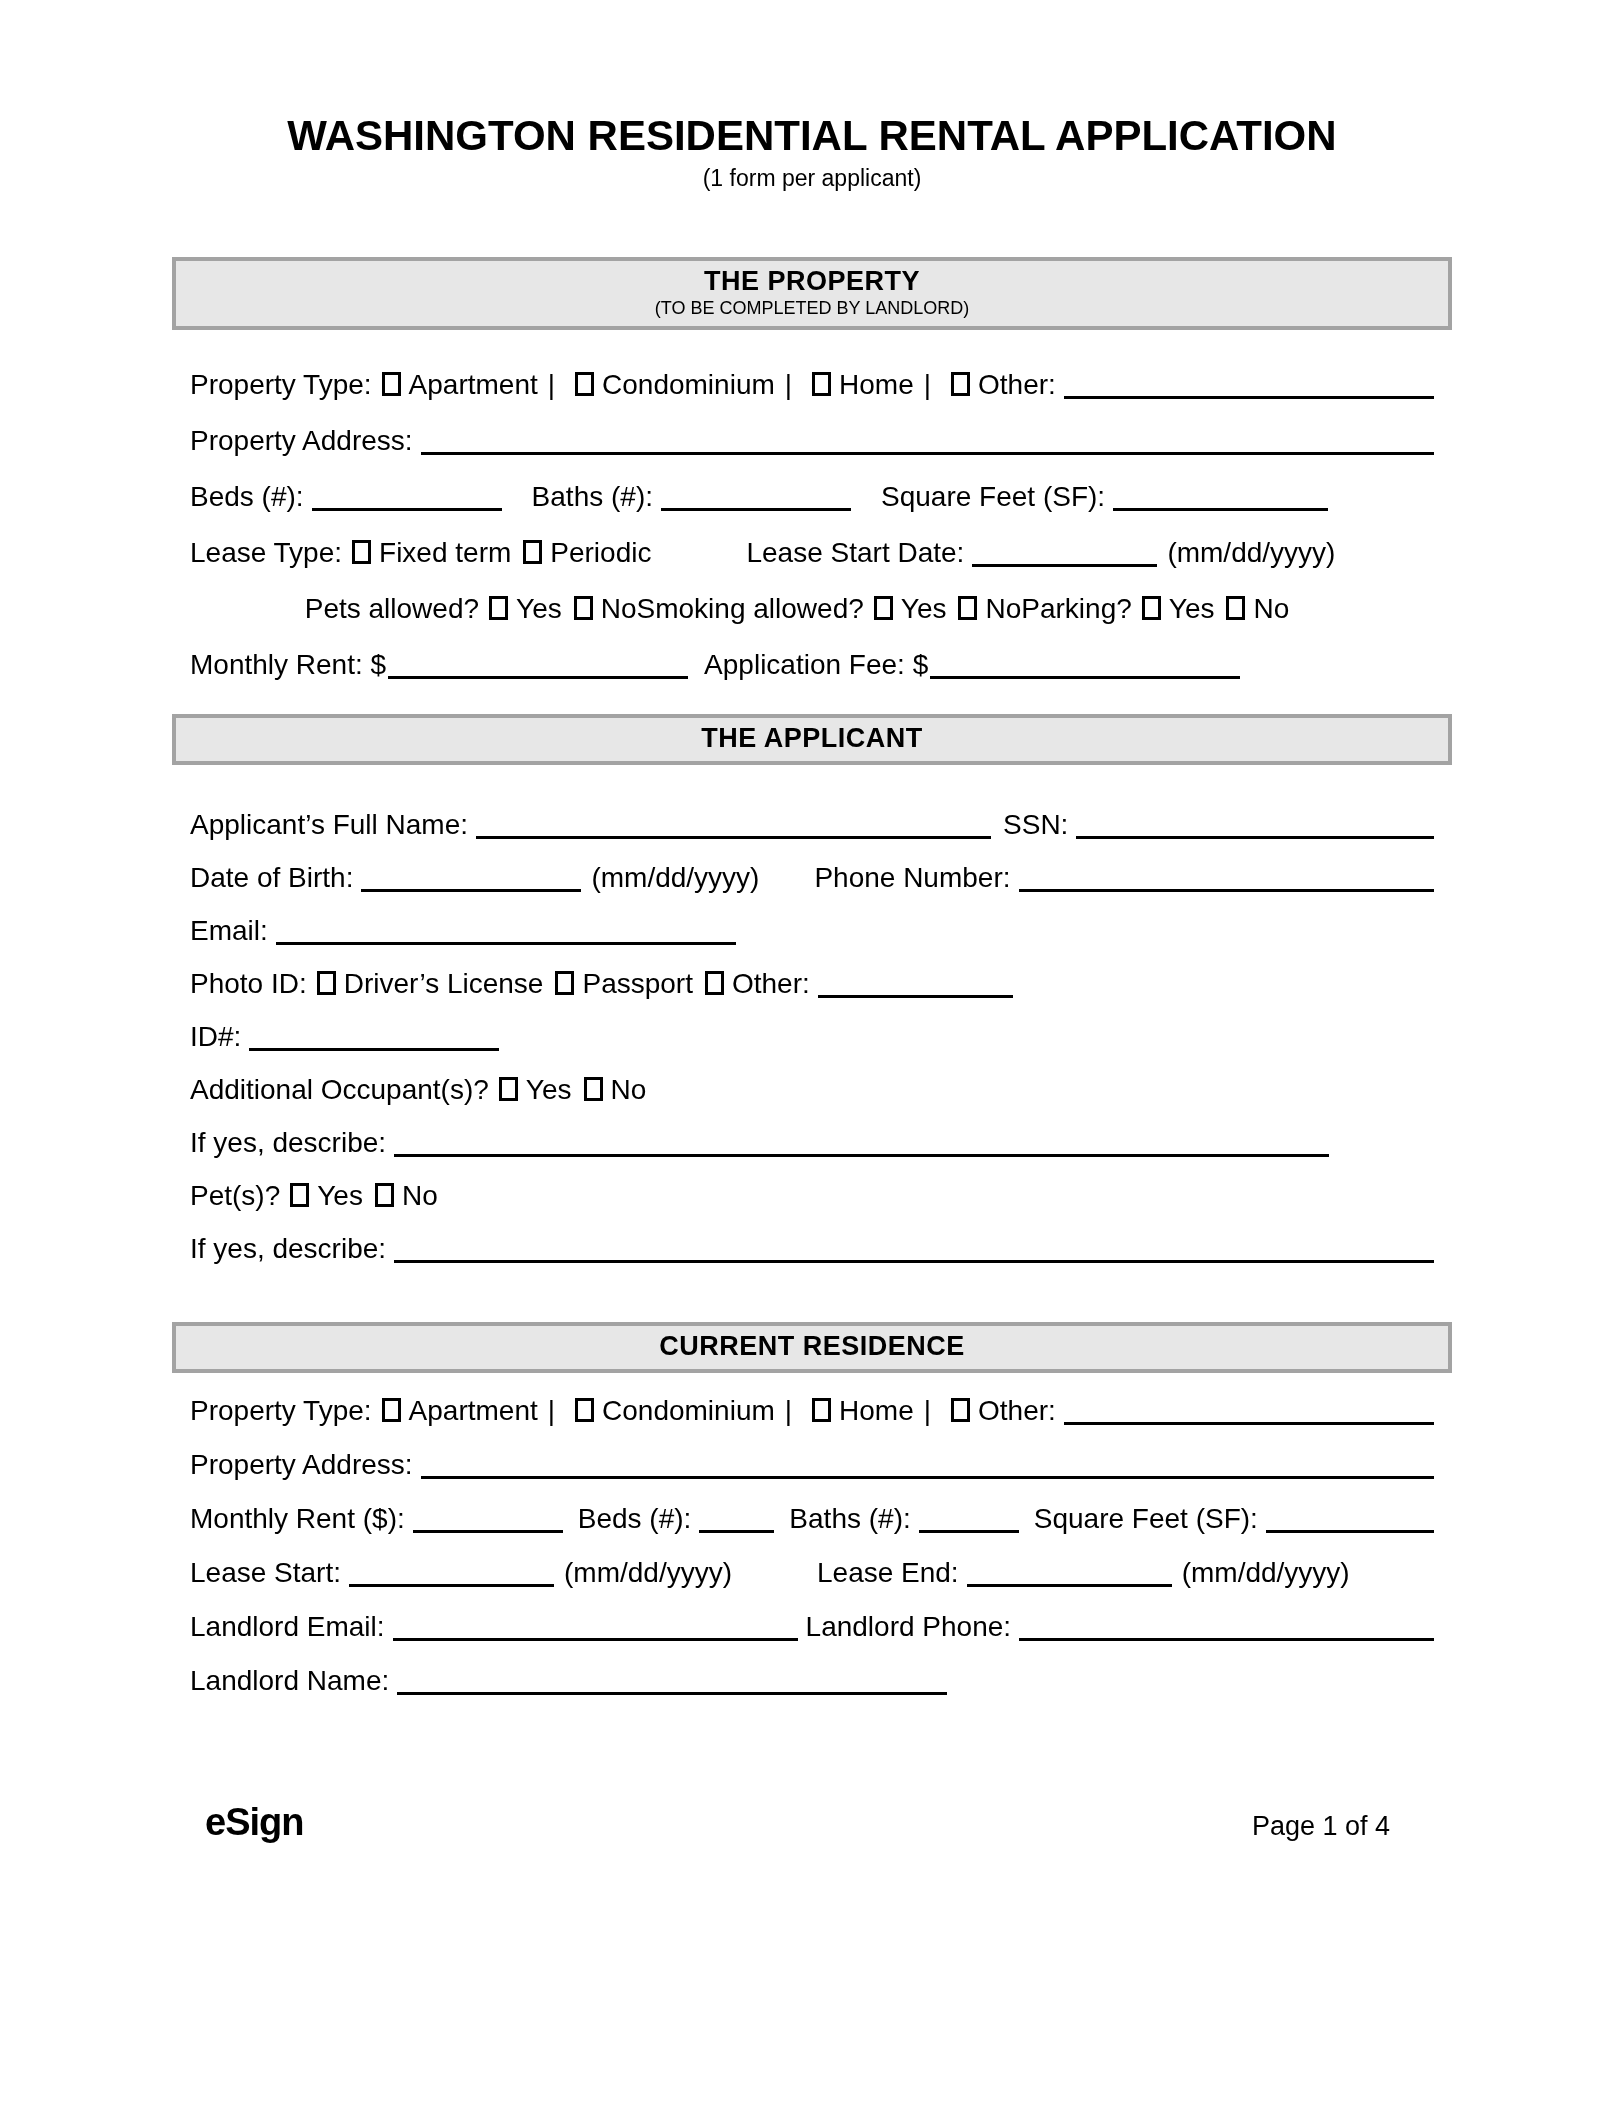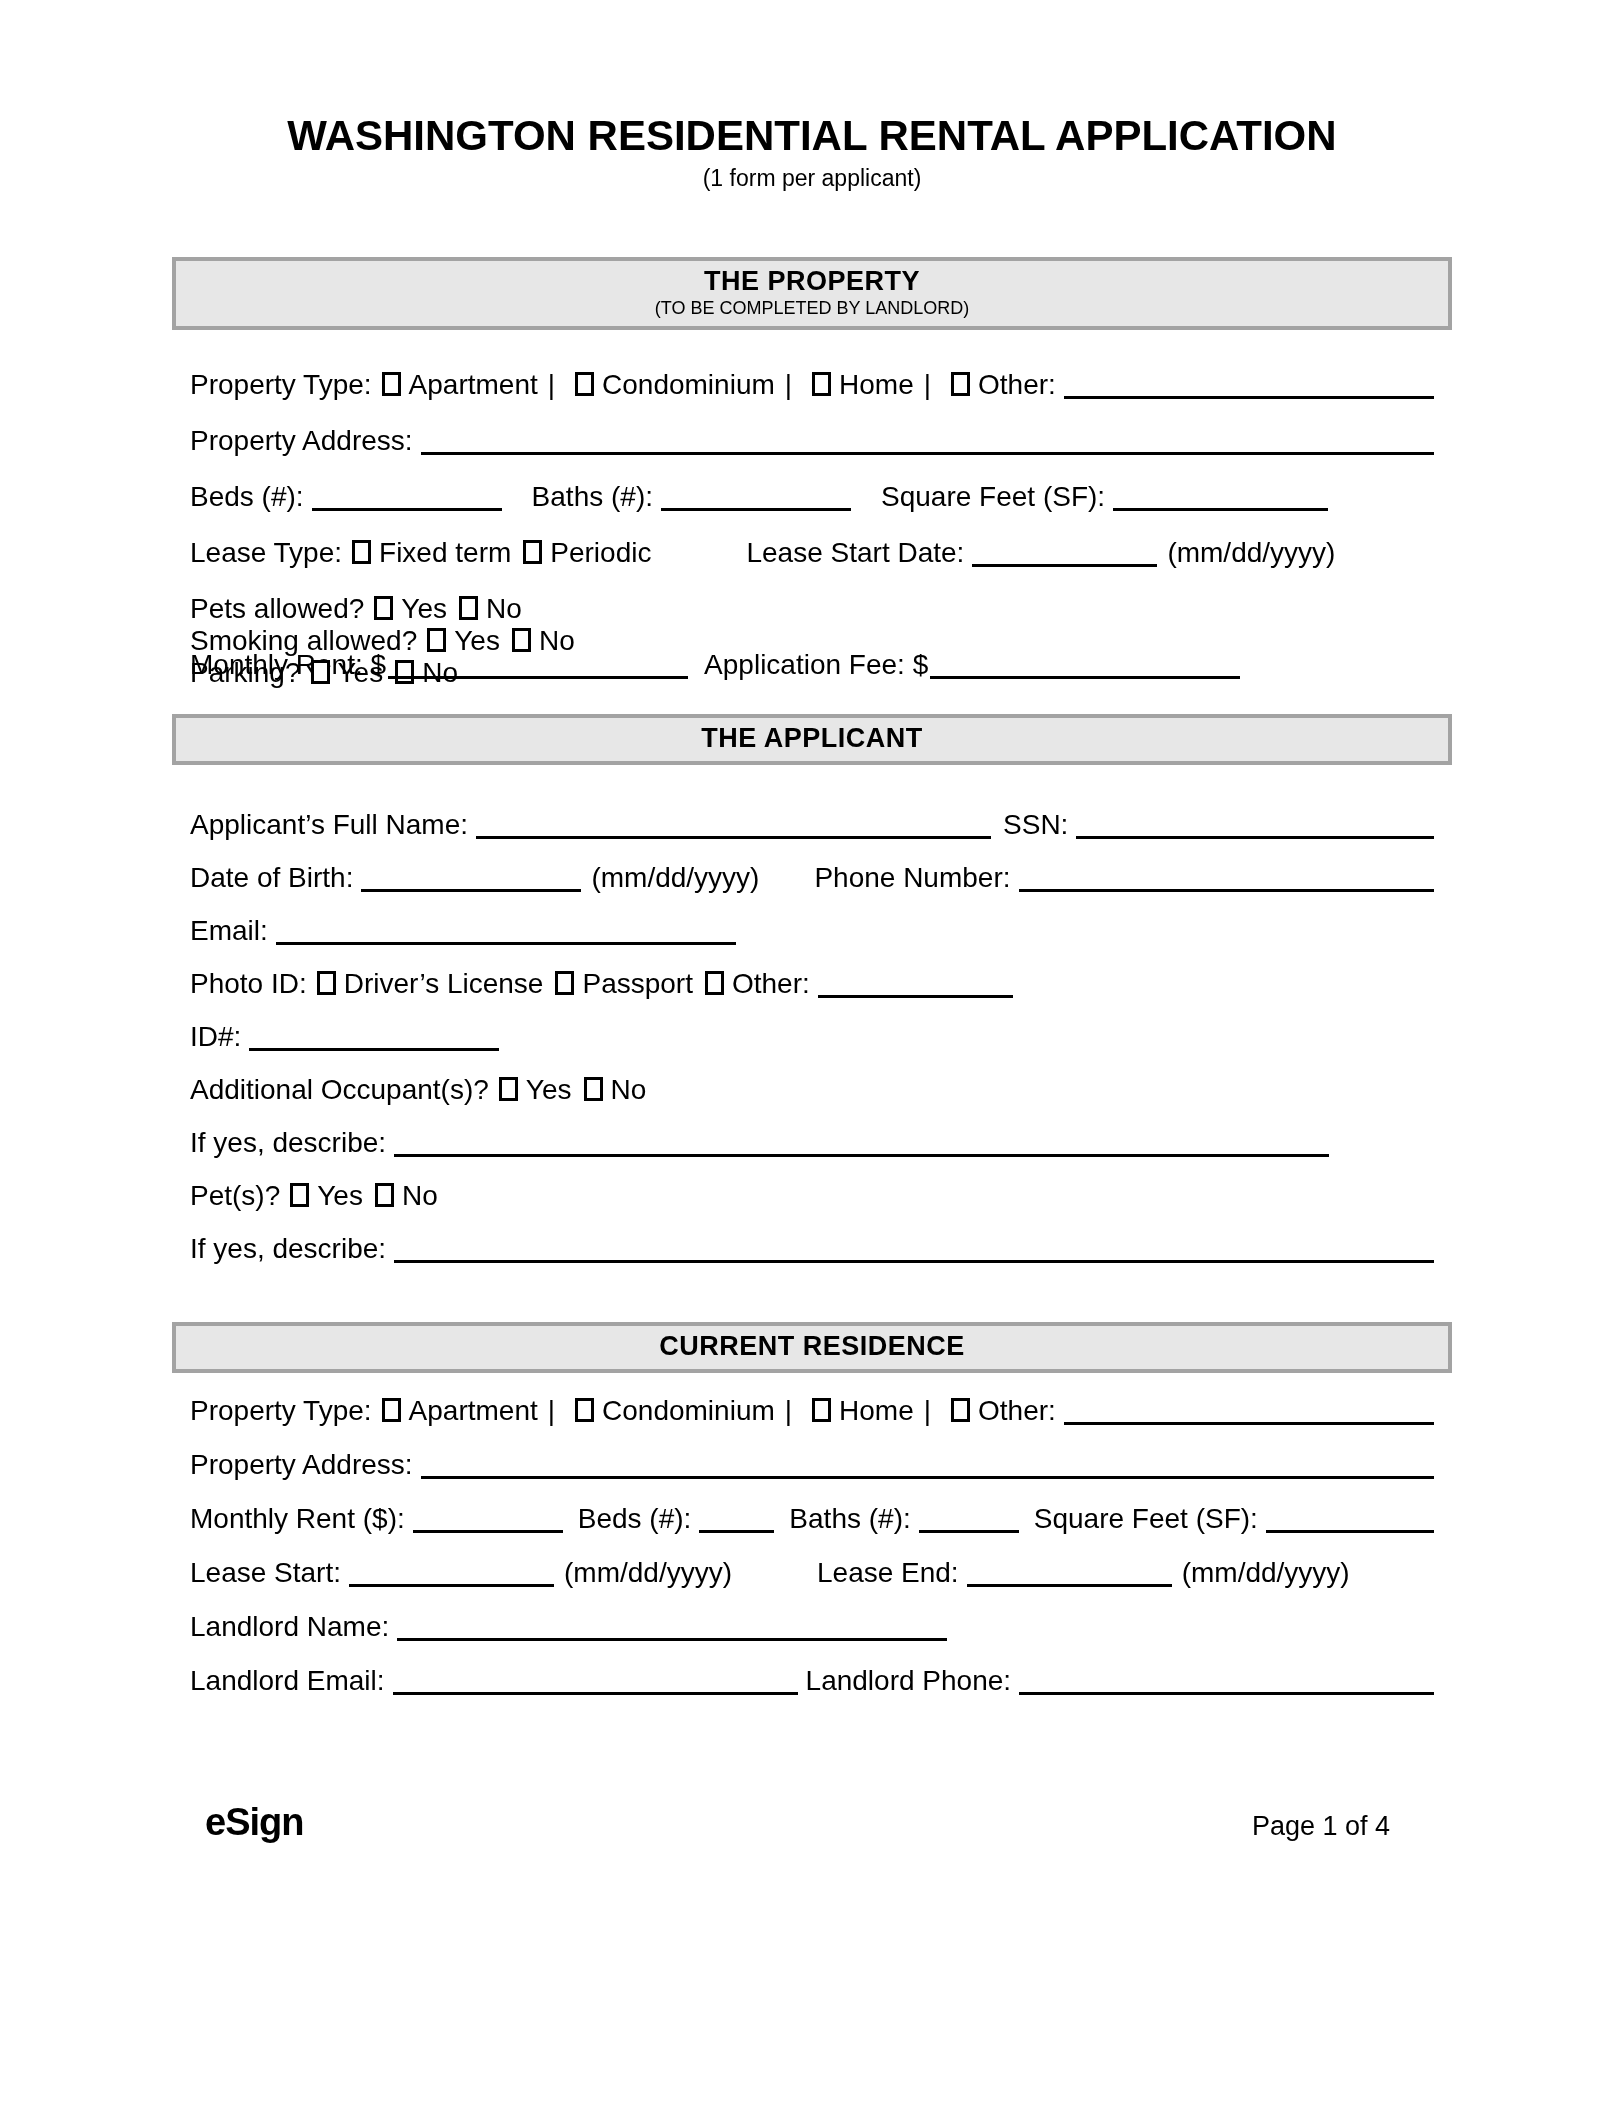--- a/index.html
+++ b/index.html
@@ -77,21 +77,21 @@
   .fill {
     display: inline-block;
     border-bottom: 3px solid #000;
     height: 10px;
     margin-left: 8px;
     transform: translateY(5px);
     flex: none;
   }
   .fill.grow { flex: 1 1 auto; }
 
-  .justify { justify-content: space-between; padding-right: 30px; flex-direction: column; }
+  .justify { justify-content: center; padding-right: 30px; }
 
   .footer {
     margin-top: 100px;
     display: flex;
     justify-content: space-between;
     align-items: baseline;
     padding: 0 62px 0 33px;
   }
   .logo { font-size: 38px; font-weight: bold; letter-spacing: -1px; }
   .page-number { font-size: 27px; }
@@ -301,30 +301,30 @@
         </span>
         <span class="group" style="margin-left:85px">
           <span>Lease End:</span>
           <span class="fill" style="width:205px"></span>
           <span style="margin-left:10px">(mm/dd/yyyy)</span>
         </span>
       </div>
 
 
       <div class="row">
-        <span>Landlord Name:</span>
-        <span class="fill" style="width:550px"></span>
-      </div>
-
-      <div class="row">
         <span>Landlord Email:</span>
         <span class="fill" style="width:405px"></span>
         <span style="margin-left:8px">Landlord Phone:</span>
         <span class="fill grow"></span>
       </div>
+
+      <div class="row">
+        <span>Landlord Name:</span>
+        <span class="fill" style="width:550px"></span>
+      </div>
     </div>
 
     <div class="footer">
       <span class="logo">eSign</span>
       <span class="page-number">Page 1 of 4</span>
     </div>
 
   </div>
 </div>
 

